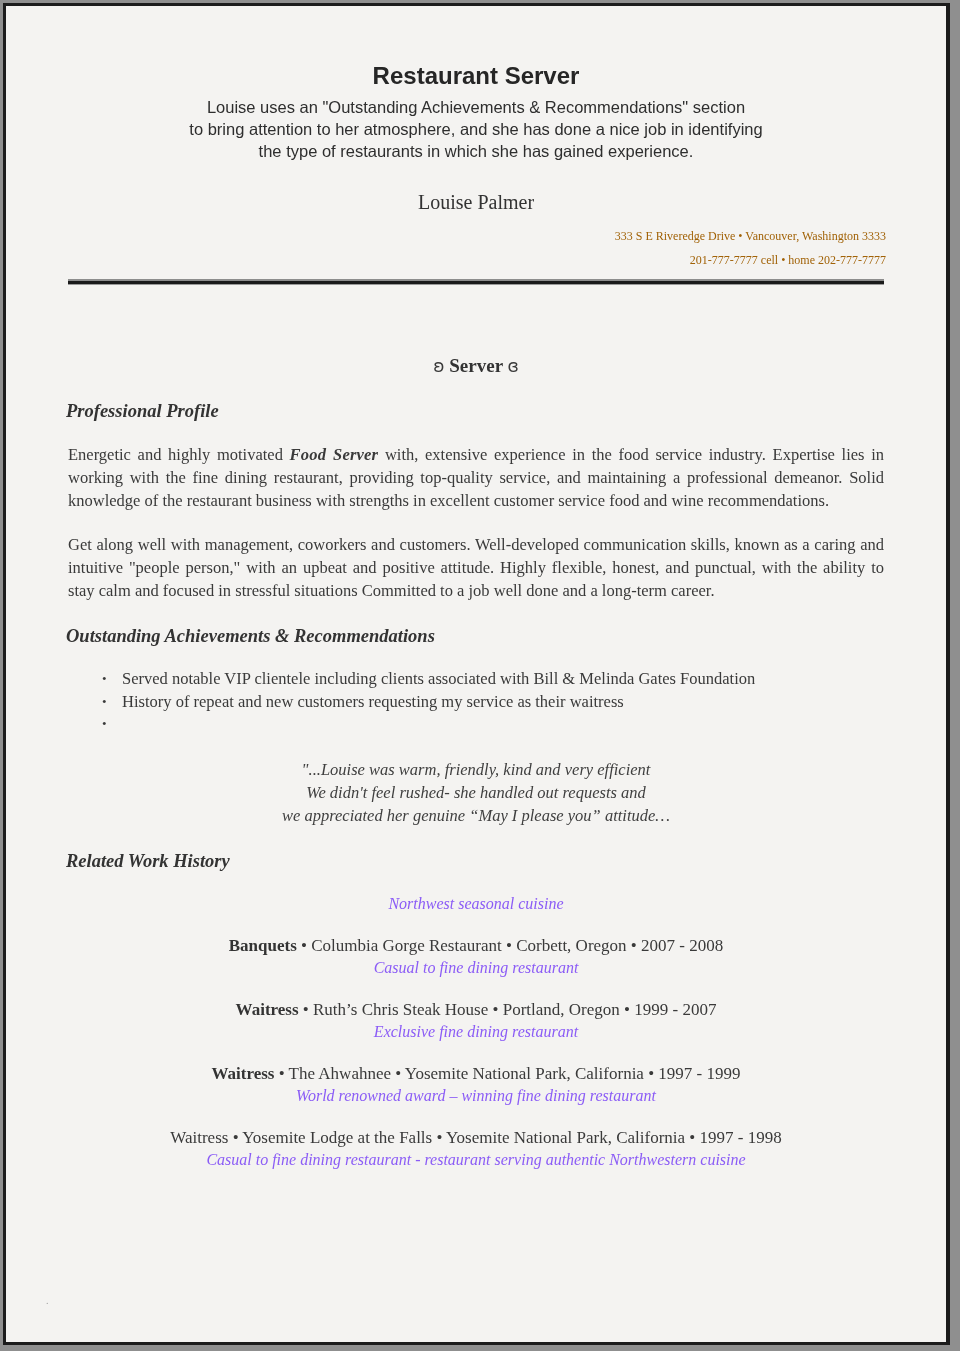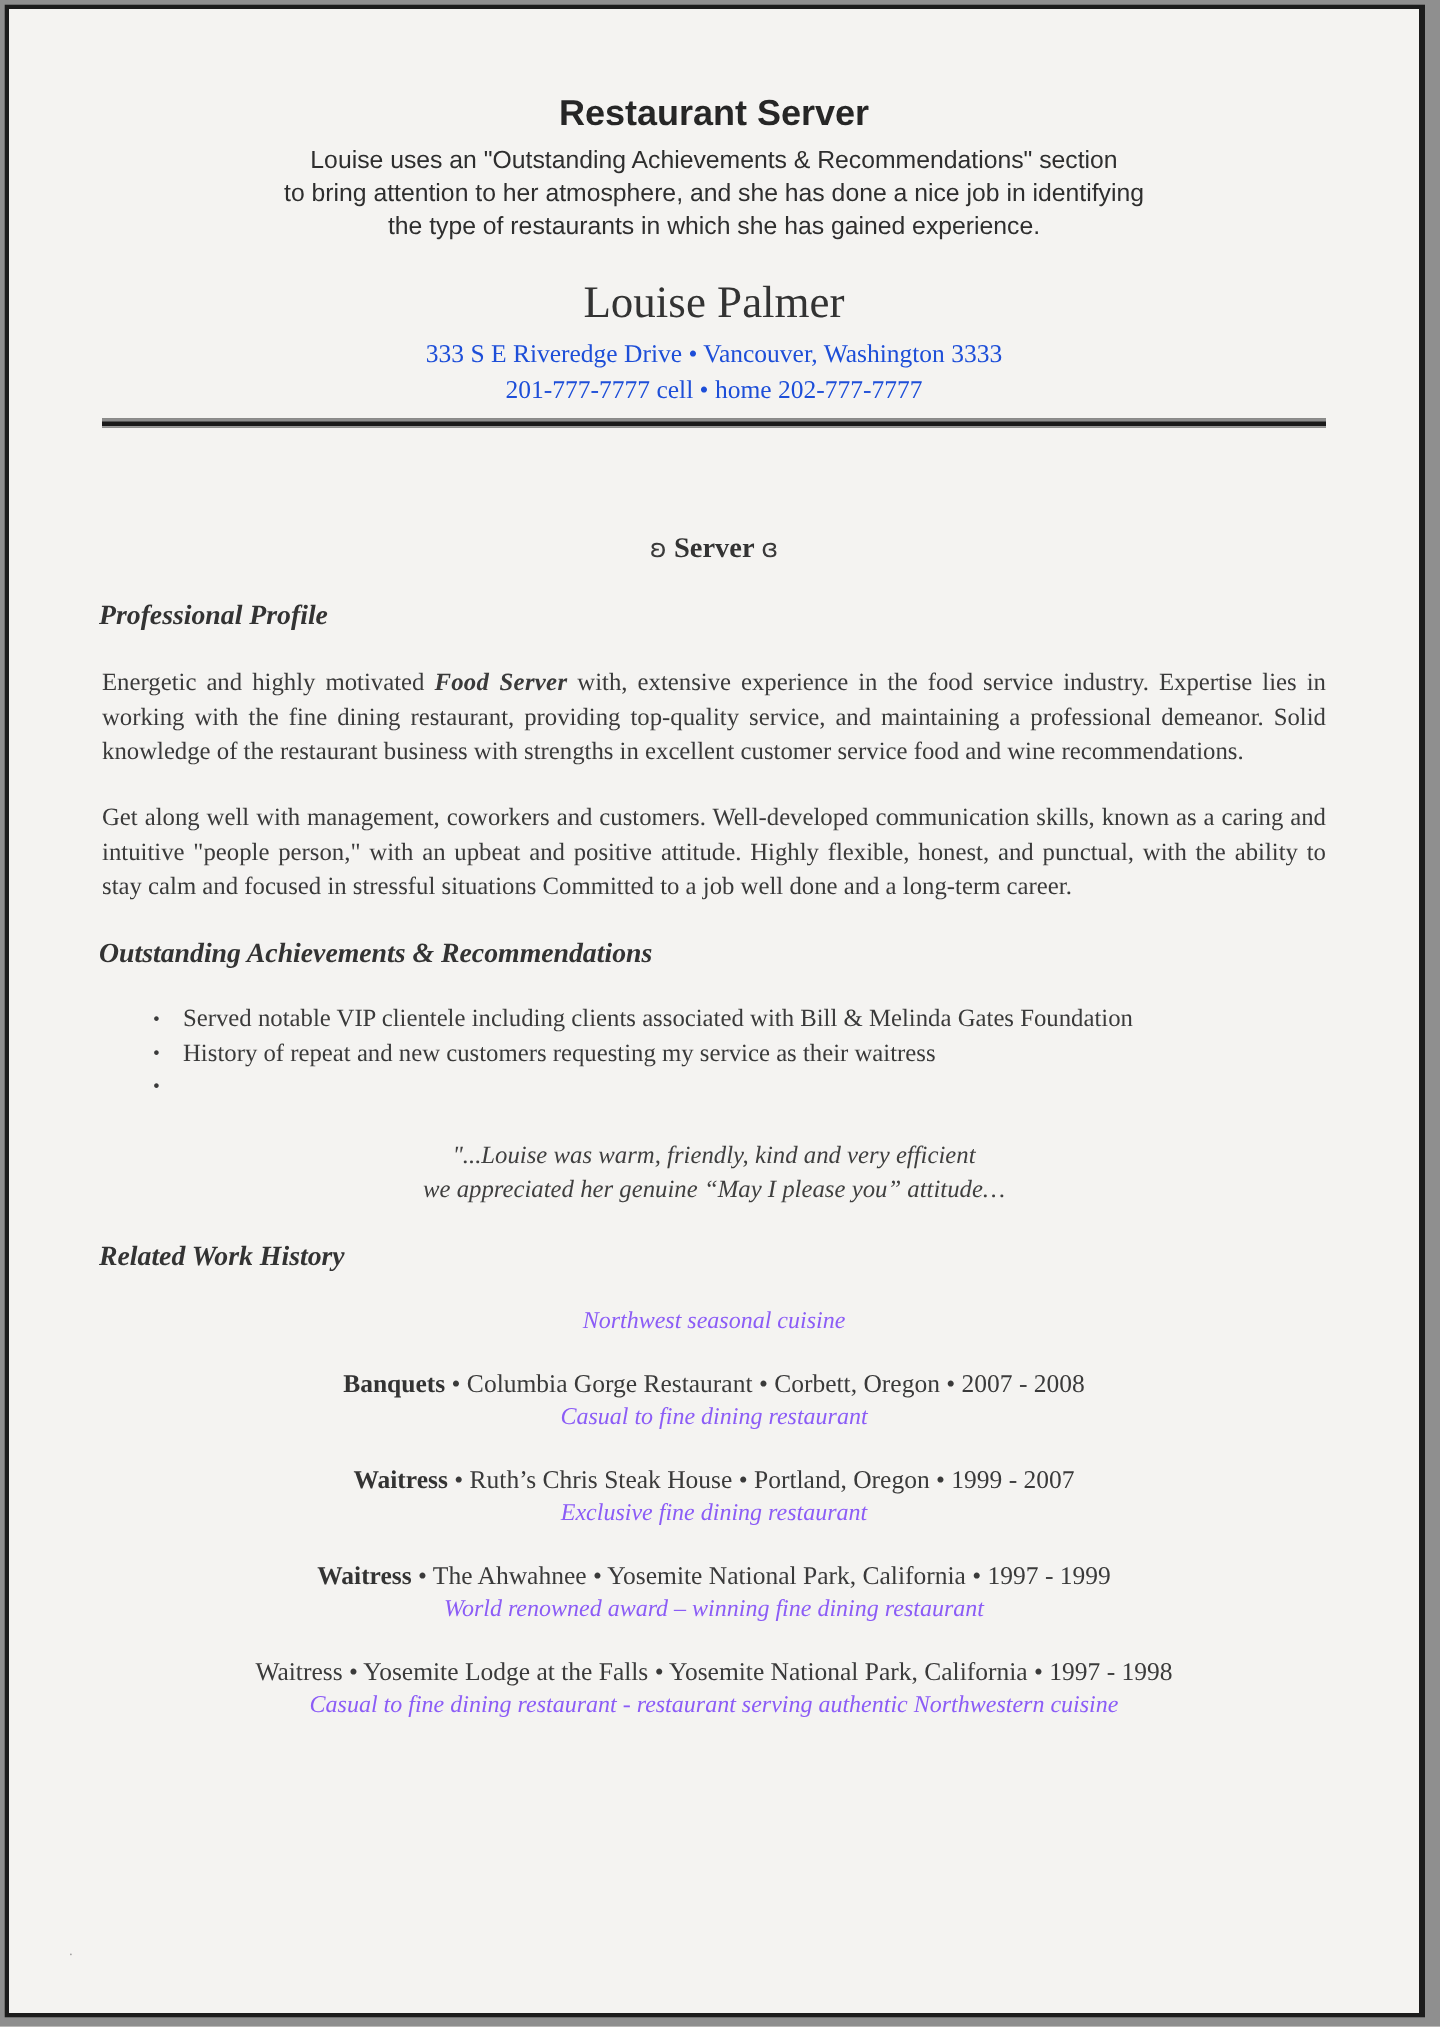--- a/index.html
+++ b/index.html
@@ -37,29 +37,29 @@
   .blurb {
     text-align: center;
     font-family: "Liberation Sans", sans-serif;
     font-size: 16.5px;
     line-height: 22px;
     color: #2e2e2e;
   }
   .contact-name {
     margin-top: 22px;
     text-align: center;
-    font-size: 30px;
+    font-size: 20px;
     line-height: 36px;
     color: #333;
   }
   .contact-line {
-    text-align: center;
-    font-size: 17px;
+    text-align: right;
+    font-size: 12px;
     line-height: 24px;
-    color: #1d4ed8;
+    color: #a16207;
   }
   .contact-line.first { margin-top: 4px; }
   .double-rule {
     margin-top: 7px;
     margin-left: 2px; margin-right: 2px;
     height: 3px;
     background: #1a1a1a;
     border-top: 2px solid #8d8d8d;
     border-bottom: 1px solid #9a9a9a;
   }
@@ -175,20 +175,21 @@
         <span class="bullet-dot">•</span>
         <span>History of repeat and new customers requesting my service as their waitress</span>
       </div>
       <div class="bullet-item">
         <span class="bullet-dot">•</span>
       </div>
     </div>
 
     <div class="quote">
       <div>"...Louise was warm, friendly, kind and very efficient</div>
+      <div>We didn't feel rushed- she handled out requests and</div>
       <div>we appreciated her genuine “May I please you” attitude…</div>
     </div>
 
     <h2 class="section-heading">Related Work History</h2>
 
     <div class="entry">
       <div class="entry-detail">Northwest seasonal cuisine</div>
     </div>
 
     <div class="entry">

